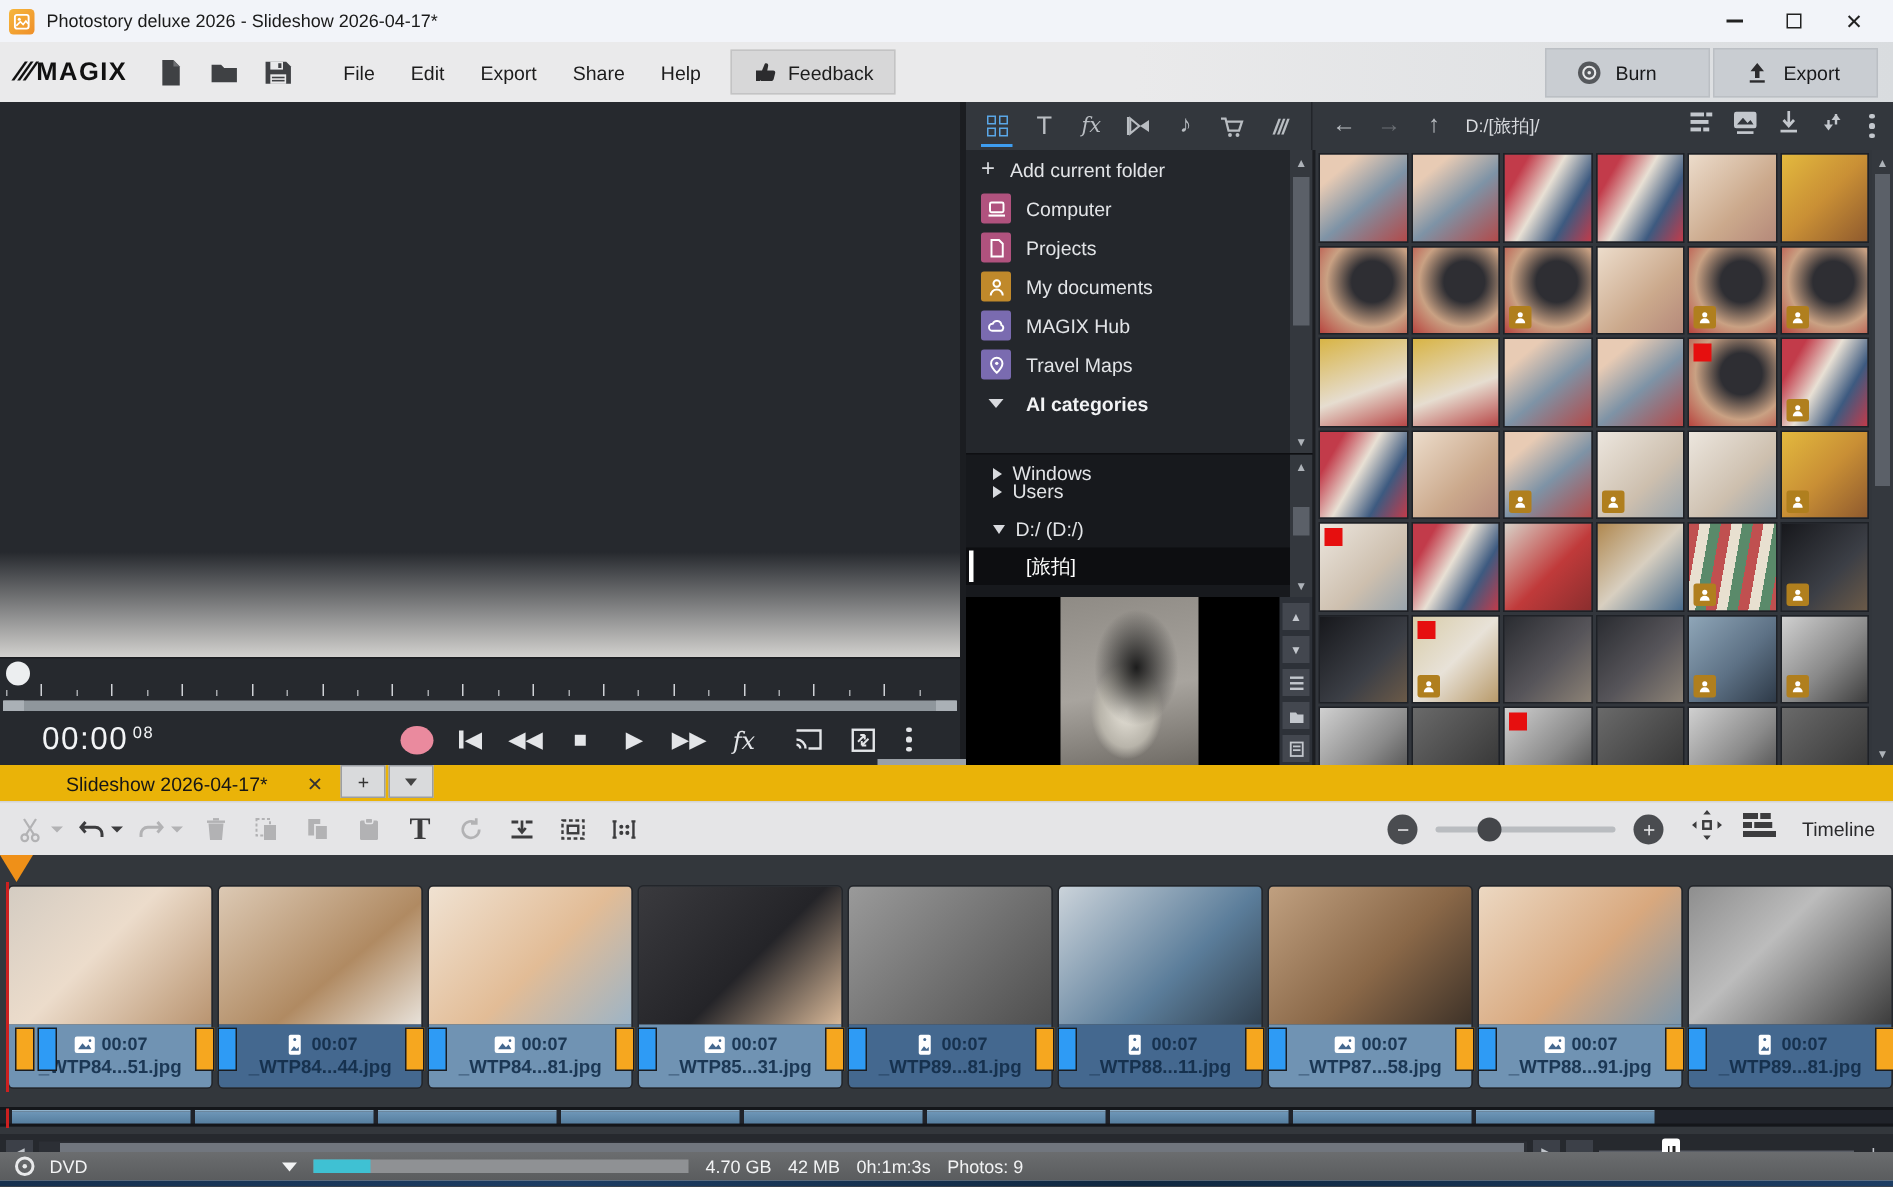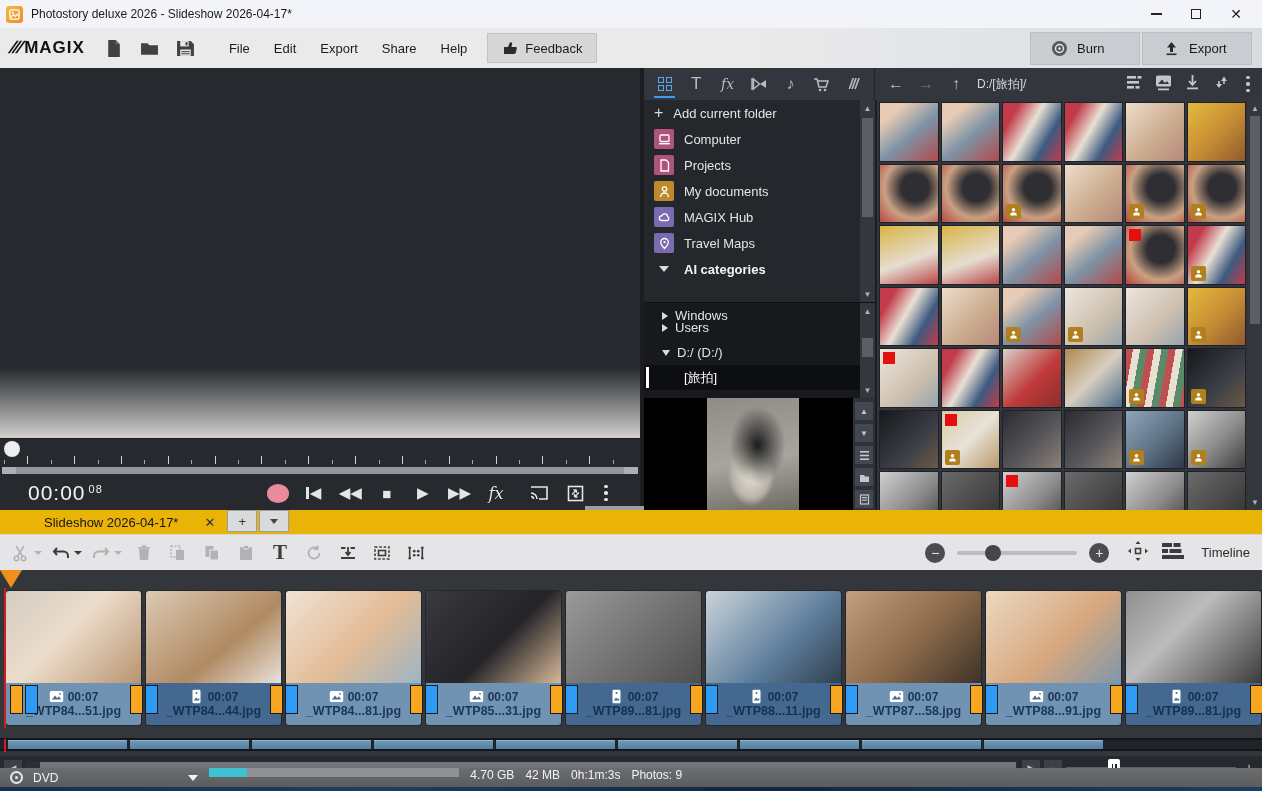--- a/index.html
+++ b/index.html
@@ -168,21 +168,21 @@
   .timeline-area { flex:1; background:#33373c; position:relative; overflow:hidden; }
   .ph-row { height:20px; position:relative; }
   .ph-marker { position:absolute; left:0px; top:0; width:0; height:0; border-left:11px solid transparent; border-right:11px solid transparent; border-top:18px solid #ef9018; }
   .ph-line { position:absolute; left:4px; top:18px; width:2px; height:140px; background:#cc2020; z-index:5; }
   .clips { display:flex; gap:3px; padding-left:5px; height:136px; position:relative; }
   .clip { width:137px; flex:0 0 auto; border-radius:4px; overflow:hidden; border:1px solid #23262b; display:flex; flex-direction:column; }
   .clip .thumb { height:92px; }
   .clip .label { flex:1; padding:2px 4px 3px; display:flex; flex-direction:column; align-items:center; justify-content:center; }
   .clip .label.light { background:#7093b3; }
   .clip .label.dark { background:#44688f; }
-  .lab-top { display:flex; align-items:center; gap:4px; }
+  .lab-top { display:flex; align-items:flex-start; gap:4px; }
   .lab-top svg { width:15px; height:15px; }
   .dur { font-size:12px; font-weight:bold; color:#1b3754; }
   .fname { font-size:12.5px; font-weight:bold; color:#1b3754; white-space:nowrap; }
   .label.dark .dur, .label.dark .fname { color:#16314e; }
   .handles { position:absolute; top:115px; left:0; right:0; height:30px; pointer-events:none; }
   .hpair { position:absolute; display:flex; gap:2px; }
   .hpair i { width:13px; height:29px; border:1.5px solid #1a1c20; display:block; }
   .hpair .ho { background:#f6a71f; }
   .hpair .hb { background:#2e9bf5; }
 
@@ -203,21 +203,21 @@
   .tl-scroll { position:absolute; left:0; right:0; top:186px; height:24px; background:#26292e; display:flex; align-items:center; gap:4px; padding:0 4px; }
   .sq-btn { width:18px; height:17px; background:#3c4048; color:#c0c4ca; display:flex; align-items:center; justify-content:center; font-size:9px; flex:0 0 auto; }
   .h-track { flex:1; height:15px; background:#2c2f35; position:relative; }
   .h-thumb { position:absolute; left:14px; right:2px; top:1px; bottom:1px; background:#71767e; }
   .zoom2 { display:flex; align-items:center; gap:8px; width:170px; flex:0 0 auto; }
   .z-track { flex:1; height:2px; background:#5a5e66; position:relative; }
   .z-handle { position:absolute; left:42px; top:-8px; width:12px; height:18px; background:#fff; border-radius:2px; display:flex; align-items:center; justify-content:center; gap:2px; }
   .z-handle i { width:1.5px; height:9px; background:#222; }
 
   
-  .statusbar { height:19px; background:linear-gradient(180deg,#6b6d6f,#5a5c5e); display:flex; padding:0 10px; gap:11px; color:#f2f3f4; font-size:12px; flex:0 0 auto; }
+  .statusbar { height:19px; background:linear-gradient(180deg,#6b6d6f,#5a5c5e); display:flex; align-items:center; padding:0 10px; gap:11px; color:#f2f3f4; font-size:12px; flex:0 0 auto; }
   .disc-ico { width:13px; height:13px; border-radius:50%; border:2px solid #e8e9ea; position:relative; }
   .disc-ico::after { content:""; position:absolute; left:3px; top:3px; width:3px; height:3px; border-radius:50%; background:#e8e9ea; }
   .sb-chev { width:0; height:0; border-left:5px solid transparent; border-right:5px solid transparent; border-top:6px solid #f2f3f4; margin-left:120px; }
   .sb-progress { width:250px; height:9px; background:#8f9194; position:relative; }
   .sb-progress .fill { position:absolute; left:0; top:0; bottom:0; width:38px; background:#3fc1d3; }
   .bottom-strip { height:4px; background:linear-gradient(90deg,#16304e,#1d3d63 30%,#102840 60%,#1d3d63); flex:0 0 auto; }
 </style>
 </head>
 <body>
 

